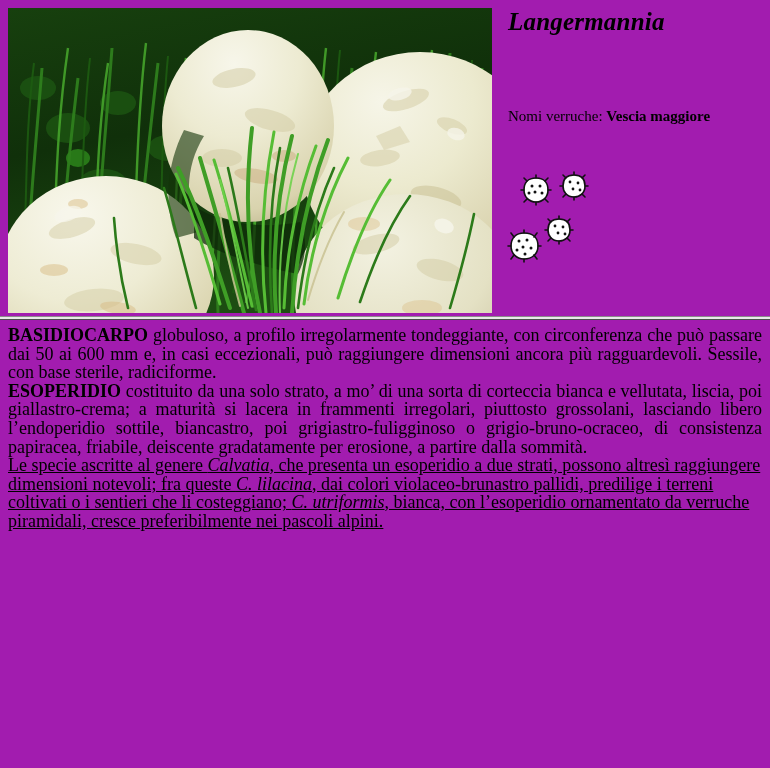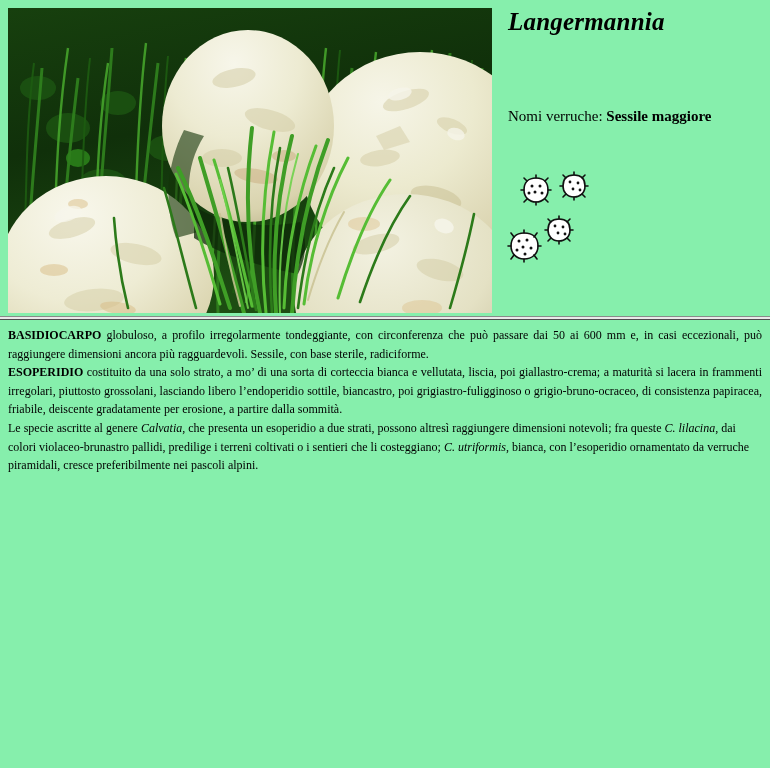--- a/index.html
+++ b/index.html
@@ -11,21 +11,21 @@
     width: 770px;
     height: 768px;
     font-family: "Liberation Serif", "DejaVu Serif", serif;
     color: #000000;
     overflow: hidden;
   }
   .page {
     position: relative;
     width: 770px;
     height: 768px;
-    background: #86efac;
+    background: #a21caf;
     box-sizing: border-box;
   }
 
   
   .top-area {
     position: relative;
     width: 770px;
     height: 316px;
   }
 
@@ -90,30 +90,30 @@
     box-sizing: border-box;
     background: #e9e9e9;
   }
 
   
   .description {
     position: absolute;
     left: 8px;
     top: 326px;
     width: 754px;
-    font-size: 12px;
+    font-size: 18px;
     line-height: 18.6px;
     text-align: justify;
     text-justify: inter-word;
   }
   .description p {
     margin: 0;
     text-align: justify;
   }
-  .description p:last-child { text-align: left; }
+  .description p:last-child { text-align: left; text-decoration: underline; }
   .term { font-weight: bold; }
   .sci { font-style: italic; }
 </style>
 </head>
 <body>
 
 <div class="page">
 
   <div class="top-area">
 
@@ -296,21 +296,21 @@
       </svg>
     </div>
 
     <div class="info-panel">
 
       <div class="species-name">
         <span>Langermannia</span><br>
       </div>
 
       <div class="common-names">
-        <span>Nomi verruche: </span><b>Sessile maggiore</b>
+        <span>Nomi verruche: </span><b>Vescia maggiore</b>
       </div>
 
       <div class="spore-figure">
         <svg viewBox="0 0 262 125" xmlns="http://www.w3.org/2000/svg">
           <g stroke="#111111" stroke-width="1.6" fill="#ffffff" stroke-linecap="round" stroke-linejoin="round">
 
             <g>
               <path d="M36 28 C 45 28 48 34 48 40 C 48 47 43 52 36 52 C 29 52 24 47 24 40 C 24 33 28 28 36 28 Z"></path>
               <path d="M36 28 L 36 25 M45 31 L 48 28 M48 40 L 51 40 M45 49 L 48 52 M36 52 L 36 55 M27 49 L 24 52 M24 40 L 21 40 M27 31 L 24 28"></path>
               <g fill="#111111" stroke="none">

